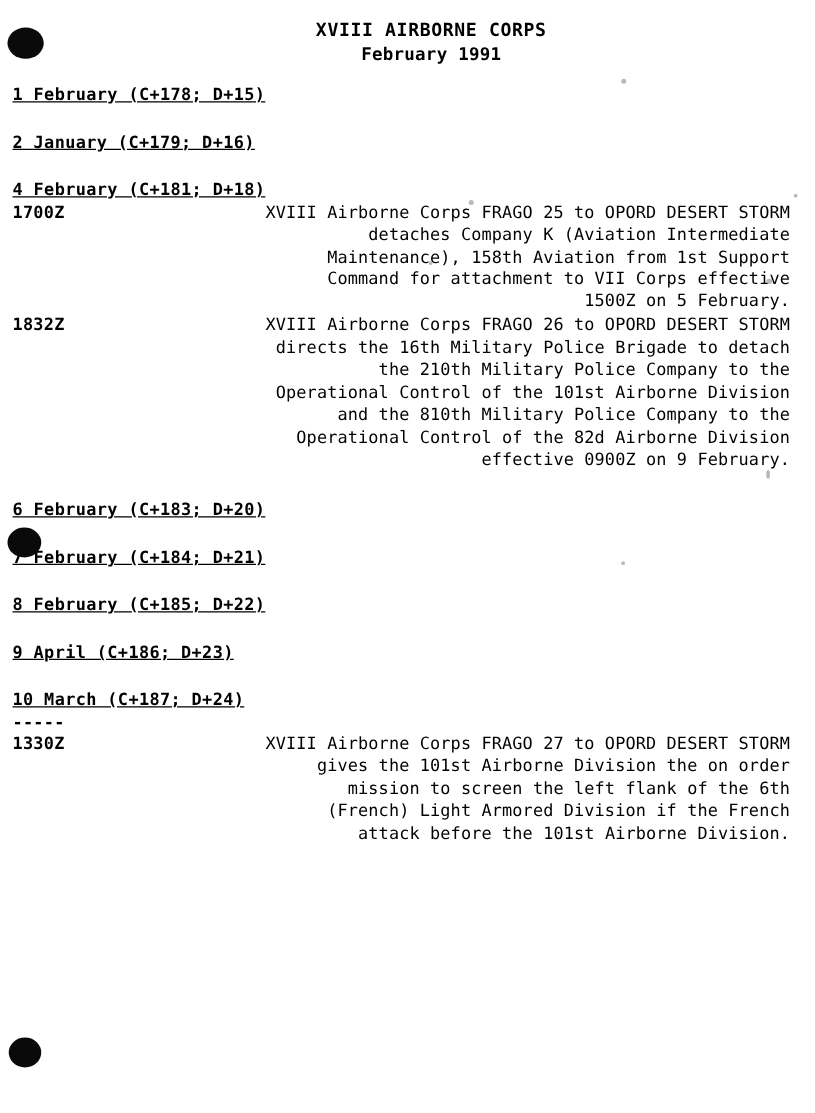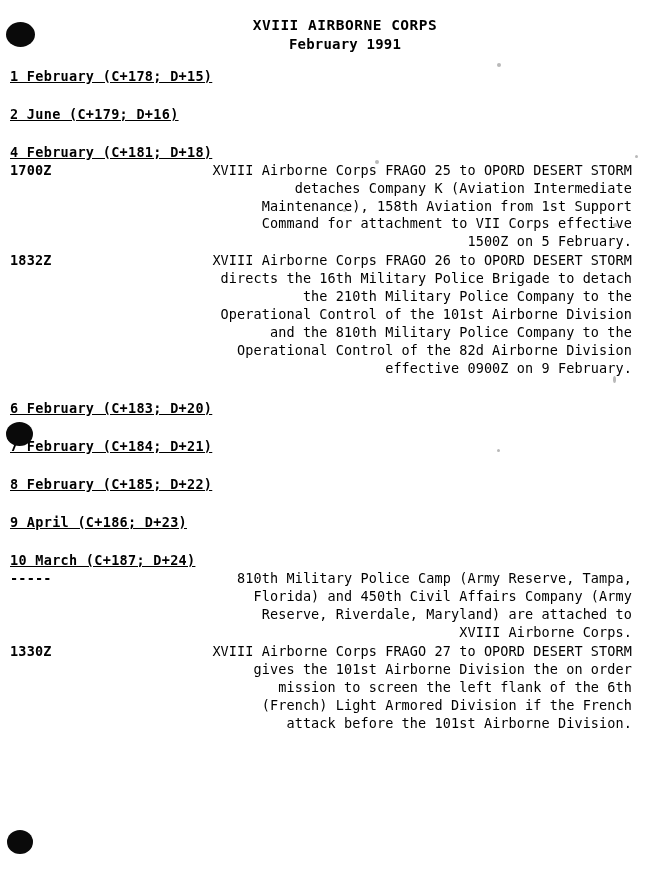--- a/index.html
+++ b/index.html
@@ -119,21 +119,21 @@
 
   <div class="header">
     <div class="line">XVIII AIRBORNE CORPS</div>
     <div class="line3">February 1991</div>
   </div>
 
   <div class="content">
 
     <div class="day-heading first">1 February (C+178; D+15)</div>
 
-    <div class="day-heading">2 June (C+179; D+16)</div>
+    <div class="day-heading">2 January (C+179; D+16)</div>
 
 
     <div class="day-heading">4 February (C+181; D+18)</div>
     <div class="entry">
       <div class="entry-time">1700Z</div>
       <div class="entry-text">XVIII Airborne Corps FRAGO 25 to OPORD DESERT STORM
 detaches Company K (Aviation Intermediate
 Maintenance), 158th Aviation from 1st Support
 Command for attachment to VII Corps effective
 1500Z on 5 February.</div>
@@ -154,24 +154,20 @@
 
     <div class="day-heading">7 February (C+184; D+21)</div>
 
     <div class="day-heading">8 February (C+185; D+22)</div>
 
     <div class="day-heading">9 April (C+186; D+23)</div>
 
     <div class="day-heading">10 March (C+187; D+24)</div>
     <div class="entry">
       <div class="entry-time">-----</div>
-      <div class="entry-text">810th Military Police Camp (Army Reserve, Tampa,
-Florida) and 450th Civil Affairs Company (Army
-Reserve, Riverdale, Maryland) are attached to
-XVIII Airborne Corps.</div>
     </div>
     <div class="entry">
       <div class="entry-time">1330Z</div>
       <div class="entry-text">XVIII Airborne Corps FRAGO 27 to OPORD DESERT STORM
 gives the 101st Airborne Division the on order
 mission to screen the left flank of the 6th
 (French) Light Armored Division if the French
 attack before the 101st Airborne Division.</div>
     </div>
 

